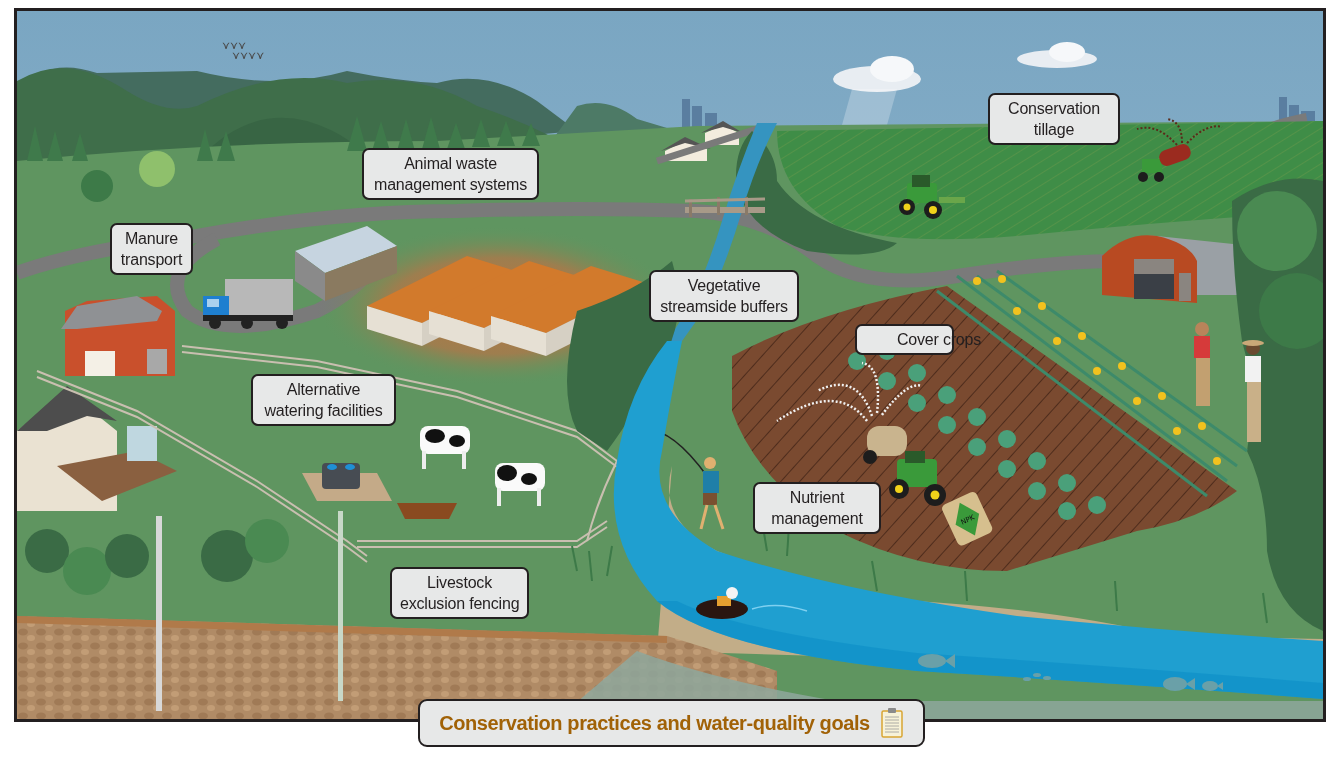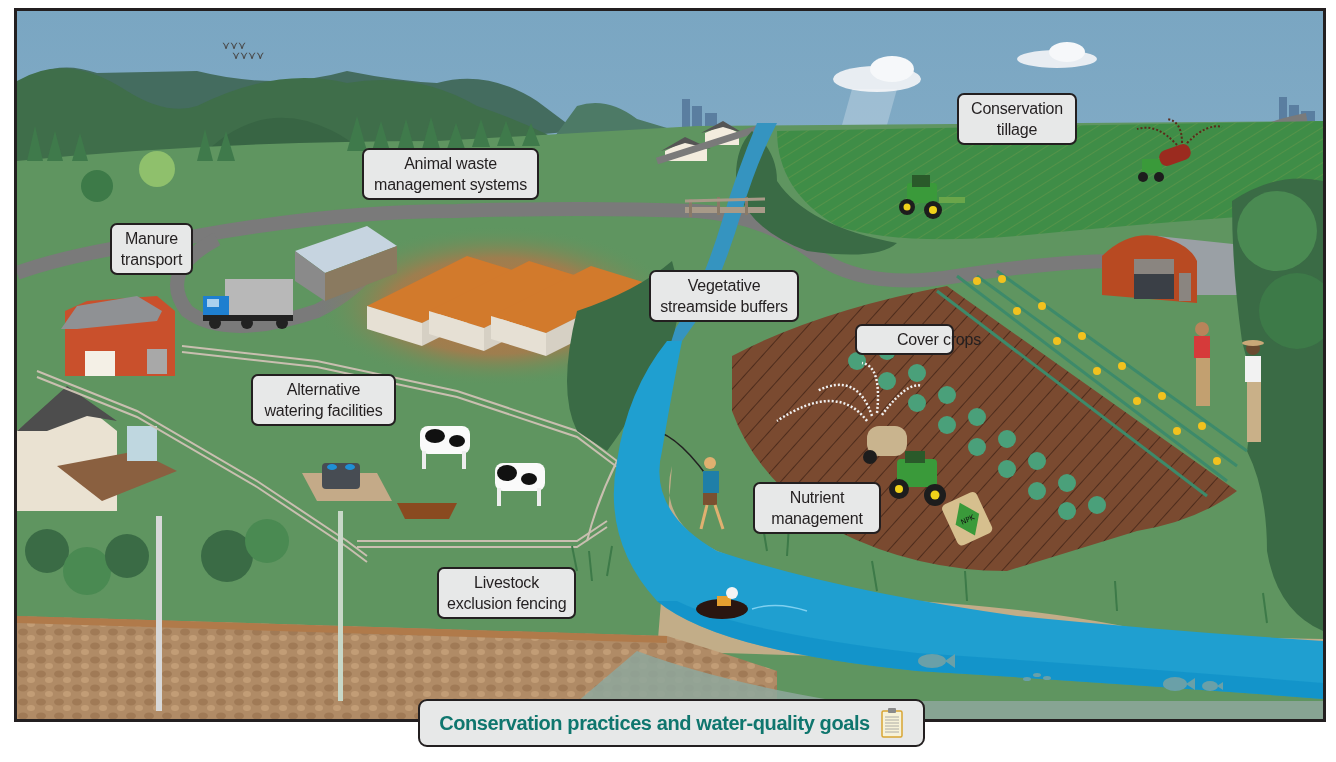--- a/index.html
+++ b/index.html
@@ -1,21 +1,21 @@
 <!DOCTYPE html>
 <html><head>
 <meta charset="utf-8">
 <style>
   html, body { margin:0; padding:0; background:#ffffff; }
   body { width:1336px; height:762px; position:relative; overflow:hidden; font-family:"Liberation Sans", sans-serif; }
   .frame { position:absolute; left:14px; top:8px; width:1312px; height:714px; border:3px solid #231f20; box-sizing:border-box; overflow:hidden; background:#80a9c4; }
   .scene { position:absolute; left:0; top:0; width:1306px; height:708px; }
   .label { position:absolute; background:#e7e8e8; border:2.5px solid #231f20; border-radius:7px; box-sizing:border-box; color:#231f20; font-size:16px; line-height:21px; text-align:center; padding:3px 8px; white-space:nowrap; font-family:"Liberation Sans", sans-serif; letter-spacing:-0.2px; }
   .title-box { position:absolute; left:418px; top:699px; width:507px; height:48px; background:#e7e8e8; border:2.5px solid #231f20; border-radius:9px; box-sizing:border-box; display:flex; align-items:center; justify-content:center; gap:10px; }
-  .title-text { font-weight:bold; font-size:20px; color:#0f766e; letter-spacing:-0.4px; font-family:"Liberation Sans", sans-serif; }
+  .title-text { font-weight:bold; font-size:20px; color:#a16207; letter-spacing:-0.4px; font-family:"Liberation Sans", sans-serif; }
   .clip { width:24px; height:32px; }
 </style>
 </head>
 <body>
 
 <div class="frame">
 <svg class="scene" viewBox="0 0 1306 708" width="1306" height="708" xmlns="http://www.w3.org/2000/svg">
   <defs>
     <linearGradient id="sky" x1="0" y1="0" x2="0" y2="1">
       <stop offset="0" stop-color="#7aa6c2"></stop>
@@ -356,40 +356,40 @@
 </div>
 
 <div class="label" style="left:110px; top:203px; width:83px;margin-top:20px;">
   <div>Manure</div>
     <div>transport</div>
 </div>
 <div class="label" style="left:362px; top:148px; width:177px;">
   <div>Animal waste</div>
     <div>management systems</div>
 </div>
-<div class="label" style="left:957px; top:93px; width:120px;text-align:center;">
+<div class="label" style="left:988px; top:93px; width:132px;text-align:center;">
   <div>Conservation</div>
     <div>tillage</div>
 </div>
 <div class="label" style="left:649px; top:270px; width:150px;">
   <div>Vegetative</div>
     <div>streamside buffers</div>
 </div>
 <div class="label" style="left:855px; top:324px; width:99px;padding-left:40px;">
   <div>Cover crops</div>
 </div>
 <div class="label" style="left:251px; top:374px; width:145px;">
   <div>Alternative</div>
     <div>watering facilities</div>
 </div>
 <div class="label" style="left:753px; top:482px; width:128px;">
   <div>Nutrient</div>
     <div>management</div>
 </div>
-<div class="label" style="left:390px; top:567px; width:139px;margin-left:47px;">
+<div class="label" style="left:390px; top:567px; width:139px;">
   <div>Livestock</div>
     <div>exclusion fencing</div>
 </div>
 
 <div class="title-box">
   <span class="title-text">Conservation practices and water-quality goals</span>
   <svg class="clip" viewBox="0 0 24 32">
     <rect x="2" y="4" width="20" height="26" rx="1.5" fill="#f7f2d8" stroke="#d9a532" stroke-width="1.5"></rect>
     <rect x="8" y="1" width="8" height="5" rx="1" fill="#8a8a8a"></rect>
     <g stroke="#9a9a9a" stroke-width="0.8">

